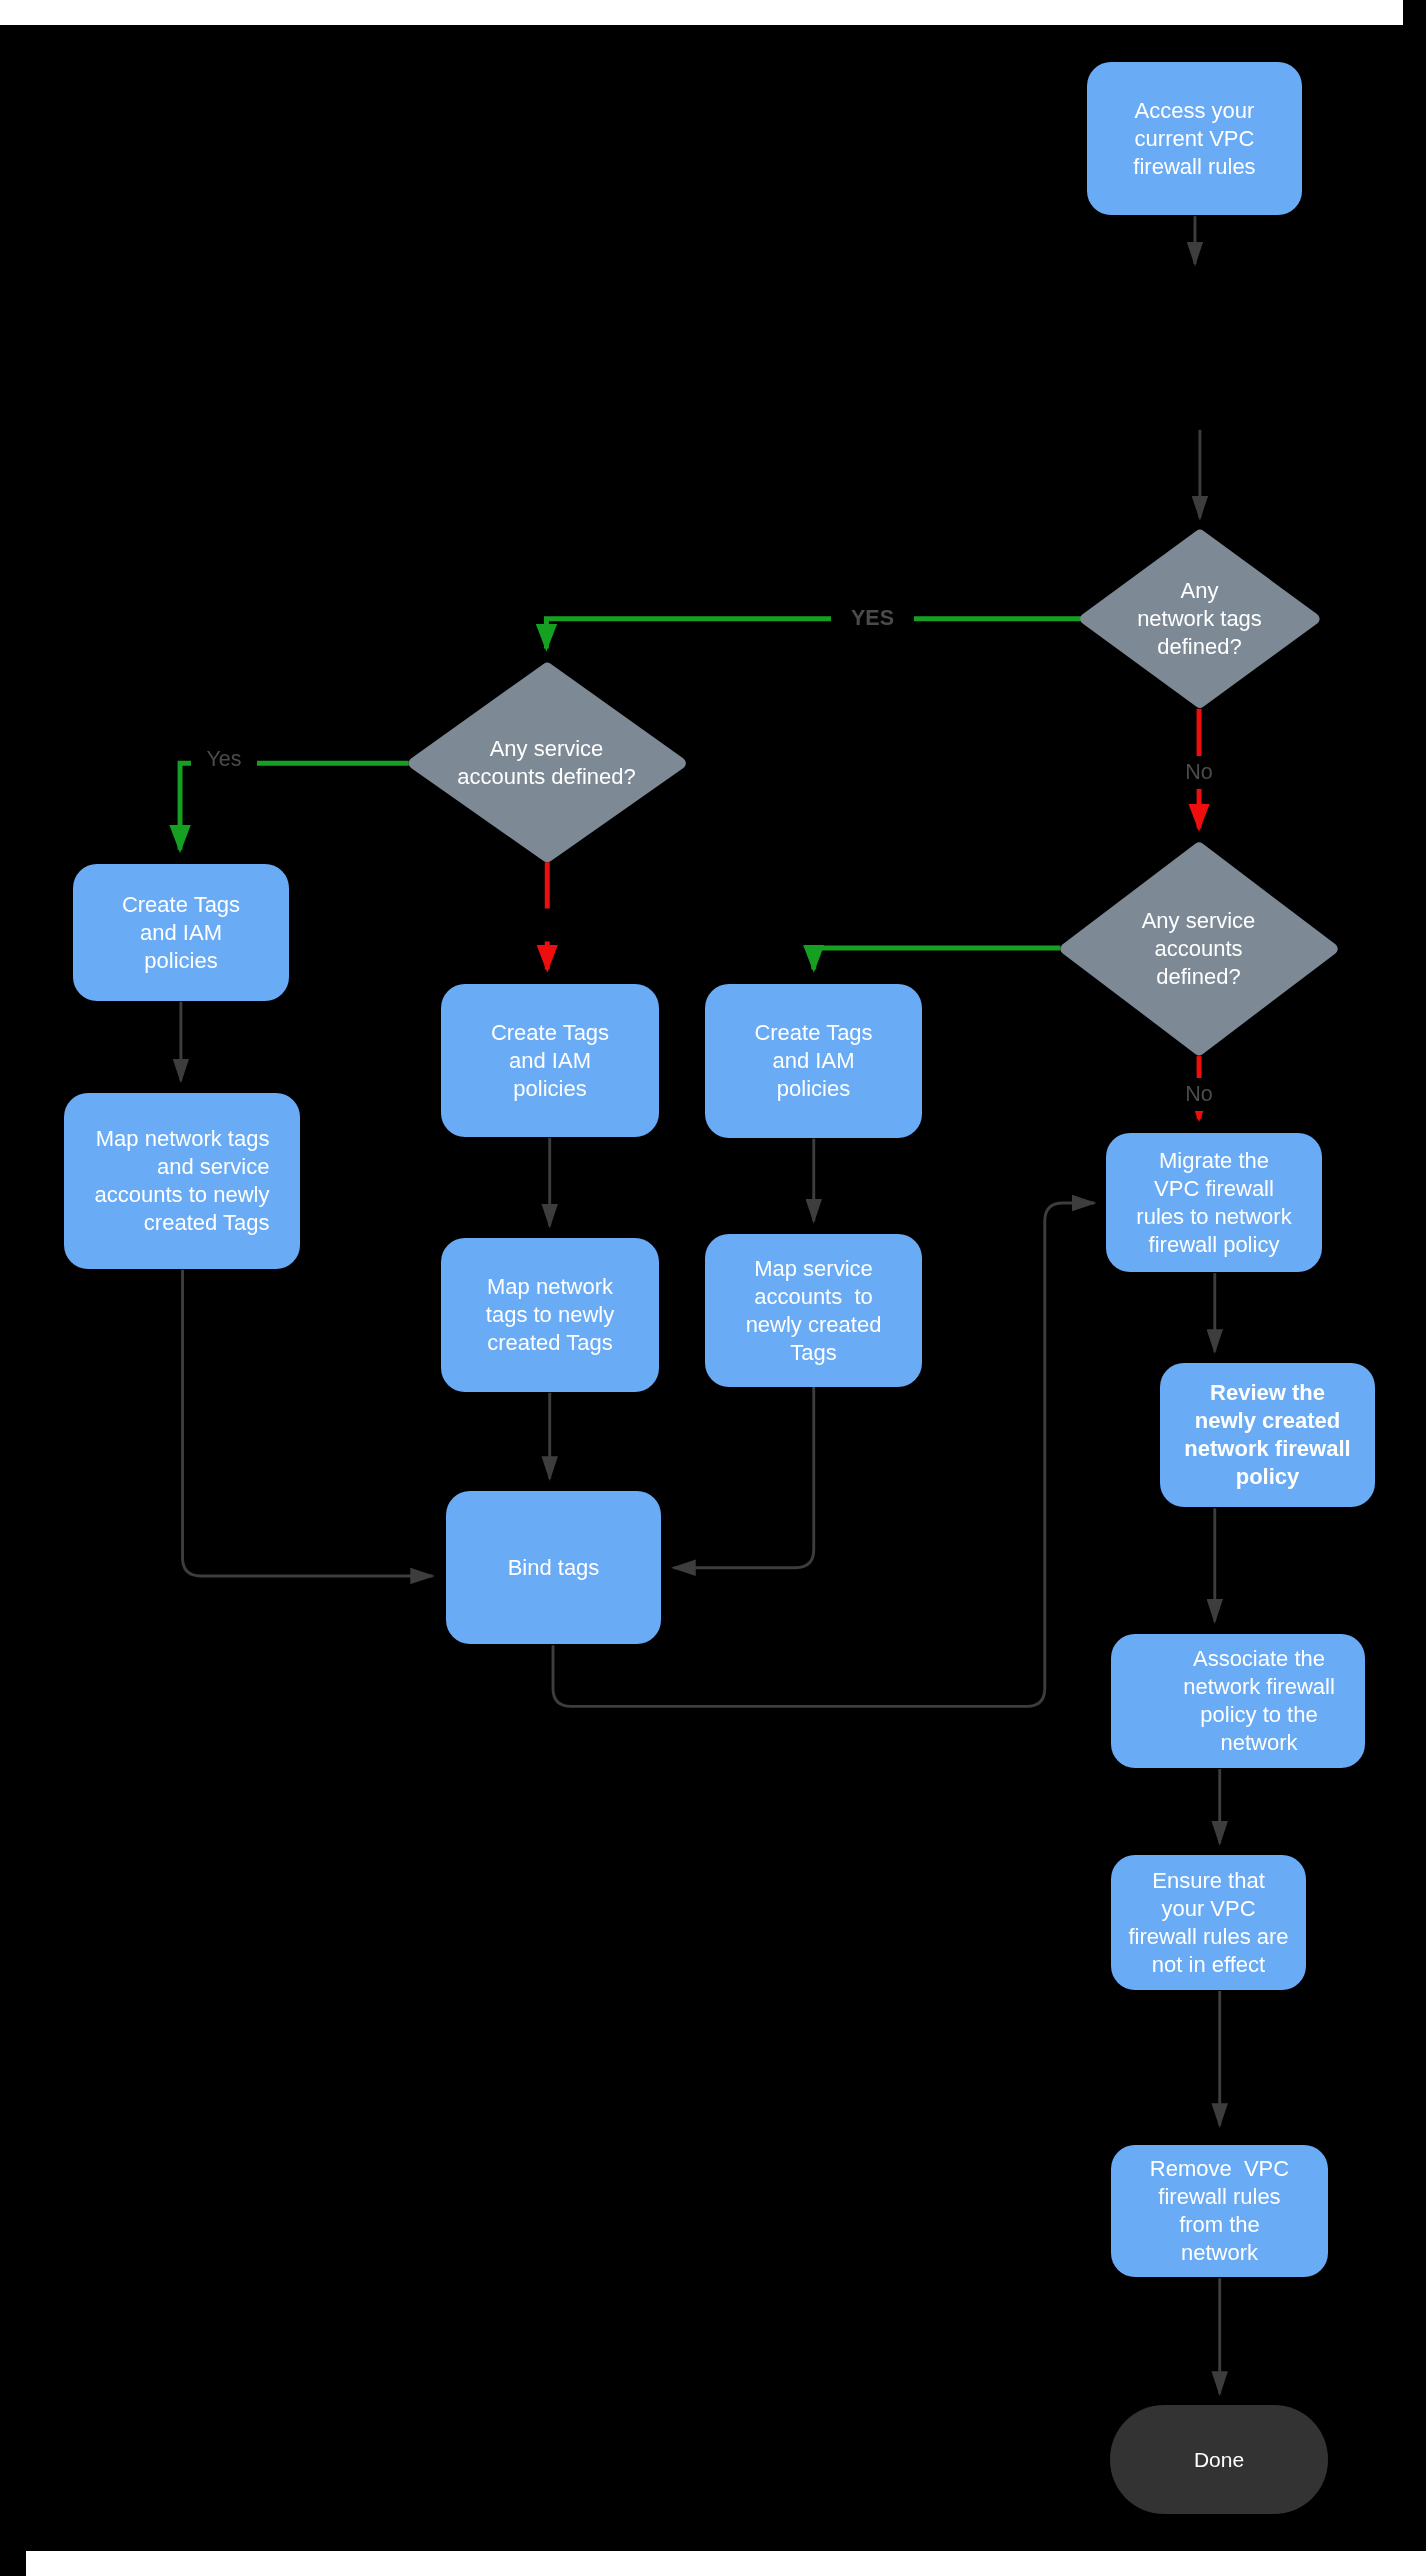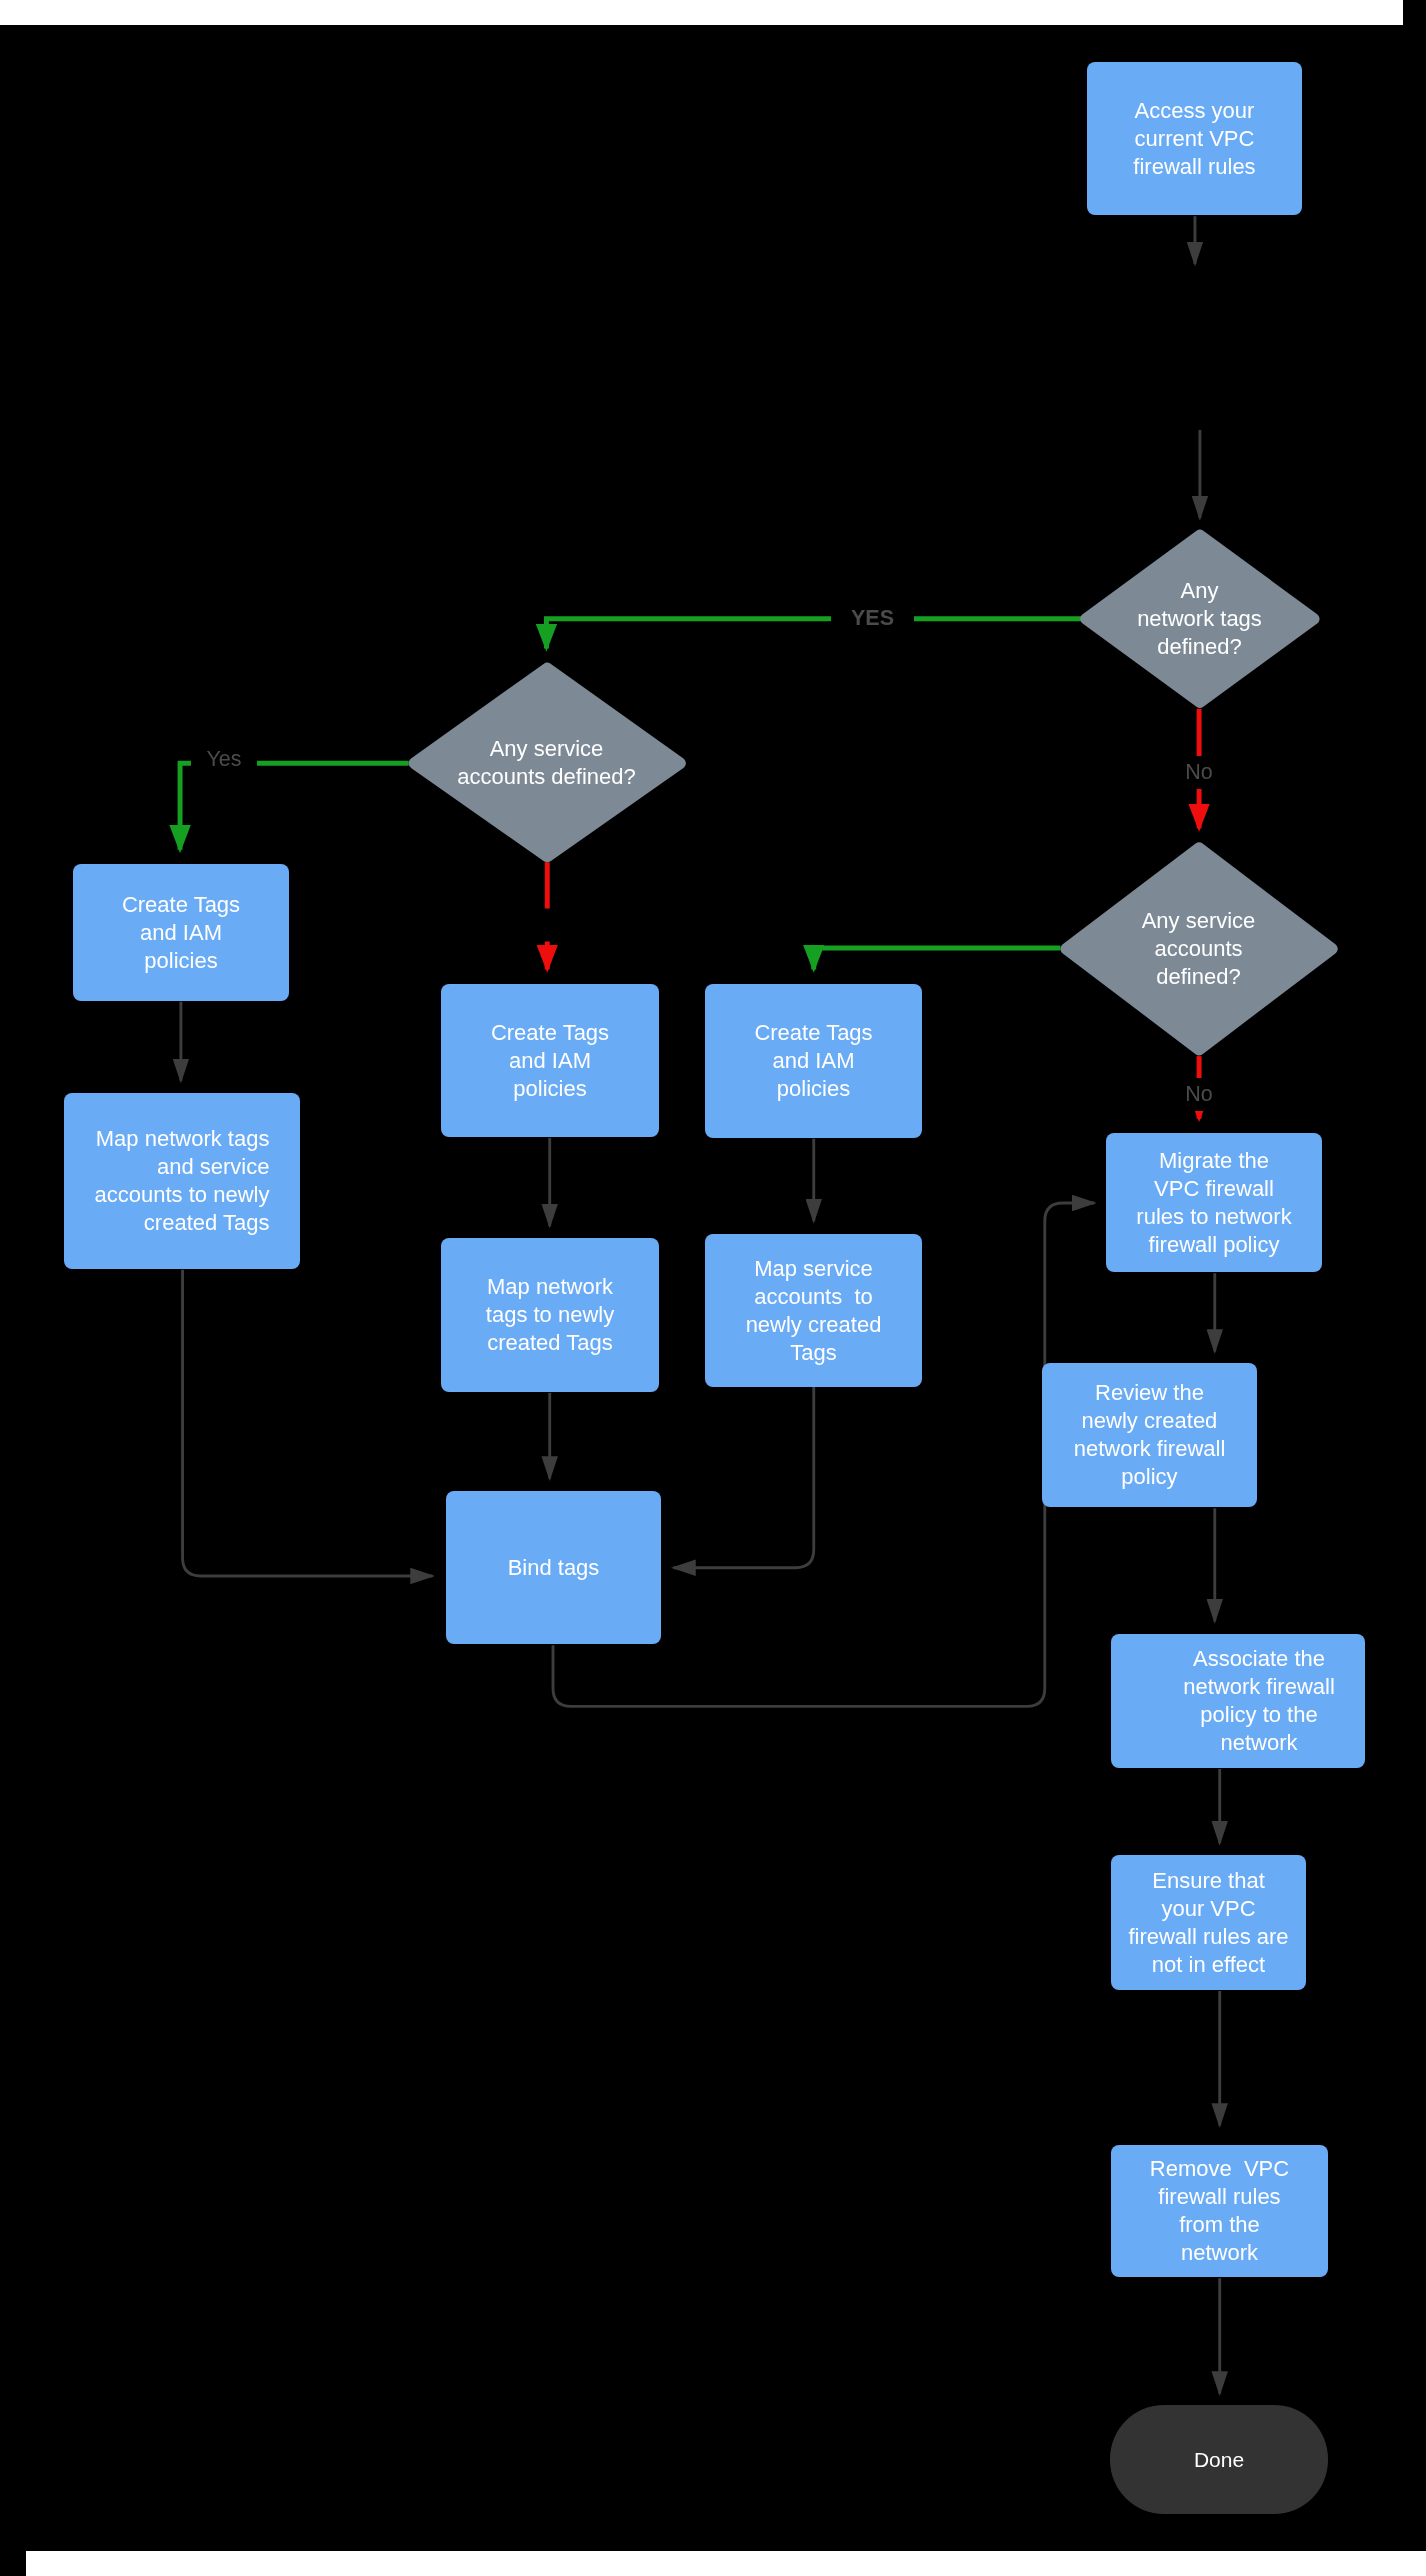--- a/index.html
+++ b/index.html
@@ -20,21 +20,21 @@
     background:var(--background);
     font-family:"Liberation Sans", sans-serif;
   }
   .strip{position:absolute;background:var(--page-strip);}
   #edges{position:absolute;left:0;top:0;z-index:1;}
   .node{
     position:absolute;z-index:2;display:flex;align-items:center;justify-content:center;
     text-align:center;color:var(--node-text);font-size:22px;line-height:28px;
     white-space:pre-wrap;box-sizing:border-box;
   }
-  .process{background:var(--process-fill);border-radius:8px;}
+  .process{background:var(--process-fill);border-radius:24px;}
   .terminal{background:var(--terminal-fill);border-radius:54px;font-size:21px;}
   .decision-label{background:transparent;}
   .edge-label{
     position:absolute;z-index:3;display:flex;align-items:center;justify-content:center;
     background:var(--background);color:var(--edge-label);font-size:21.5px;
   }
   .edge-label.caps{font-weight:bold;}
   .e-dark{stroke:var(--edge);stroke-width:3.5;fill:none;}
   .e-green{stroke:var(--yes-edge);stroke-width:6;fill:none;}
   .e-red{stroke:var(--no-edge);stroke-width:6;fill:none;}
@@ -129,21 +129,21 @@
 accounts  to
 newly created
 Tags</div>
 
   <div class="node process" style="left:1106px;top:1133px;width:216px;height:139px;">Migrate the
 VPC firewall
 rules to network
 firewall policy</div>
 
   <div class="node process" style="left:446px;top:1491px;width:215px;height:153px;">Bind tags</div>
-  <div class="node process" style="left:1042px;top:1363px;width:215px;height:144px;">Review the
+  <div class="node process" style="left:1160px;top:1363px;width:215px;height:144px;font-weight:bold;">Review the
 newly created
 network firewall
 policy</div>
   <div class="node process" style="left:1111px;top:1634px;width:254px;height:134px;padding-left:42px;">Associate the
 network firewall
 policy to the
 network</div>
   <div class="node process" style="left:1111px;top:1855px;width:195px;height:135px;">Ensure that
 your VPC
 firewall rules are

